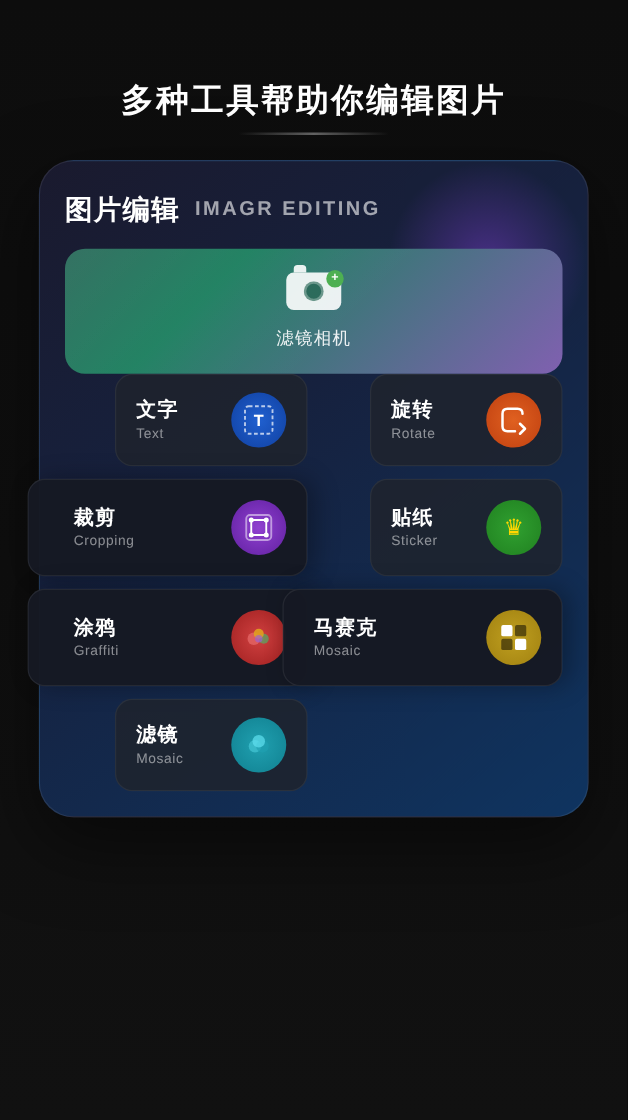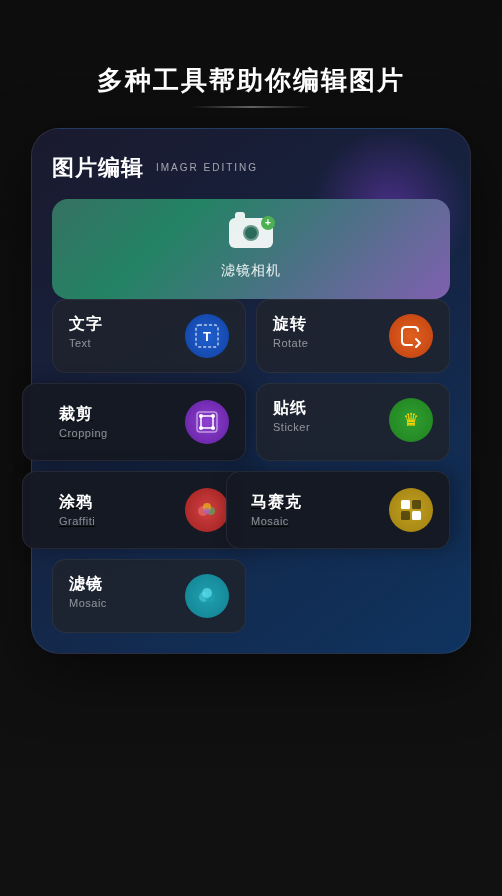--- a/index.html
+++ b/index.html
@@ -81,22 +81,22 @@
     }
 
     .card-title-zh {
       font-size: 22px;
       font-weight: 700;
       color: #ffffff;
       letter-spacing: 1px;
     }
 
     .card-title-en {
-      font-size: 10px;
-      font-weight: 400;
+      font-size: 16px;
+      font-weight: 700;
       color: rgba(255,255,255,0.6);
       letter-spacing: 2px;
     }
 
     
     .camera-btn {
       width: 100%;
       background: linear-gradient(135deg, #2a6a5a 0%, #1e8060 30%, #8060b0 100%);
       border-radius: 16px;
       height: 100px;
@@ -184,26 +184,27 @@
       grid-template-columns: 1fr 1fr;
       gap: 10px;
     }
 
     
     .tool-btn {
       background: rgba(30, 35, 45, 0.85);
       border-radius: 14px;
       padding: 14px 16px;
       display: flex;
-      align-items: flex-start;
+      align-items: center;
       justify-content: space-between;
       cursor: pointer;
       border: 1px solid rgba(255,255,255,0.06);
       position: relative;
       overflow: hidden;
+      margin-left: 40px;
     }
 
     .tool-btn-left {
       display: flex;
       flex-direction: column;
       align-items: flex-start;
       gap: 2px;
     }
 
     .tool-name-zh {
@@ -269,21 +270,20 @@
       border-radius: 14px;
       padding: 16px 16px;
       display: flex;
       align-items: center;
       justify-content: space-between;
       cursor: pointer;
       border: 1px solid rgba(255,255,255,0.07);
       box-shadow: 6px 0 20px rgba(0,0,0,0.3);
       margin-left: -30px;
       padding-left: 36px;
-      text-decoration: underline;
     }
   </style>
 </head>
 <body>
 
 <div class="page-wrapper">
 
   <div class="header">
     <div class="header-title">多种工具帮助你编辑图片</div>
     <div class="header-underline"></div>

